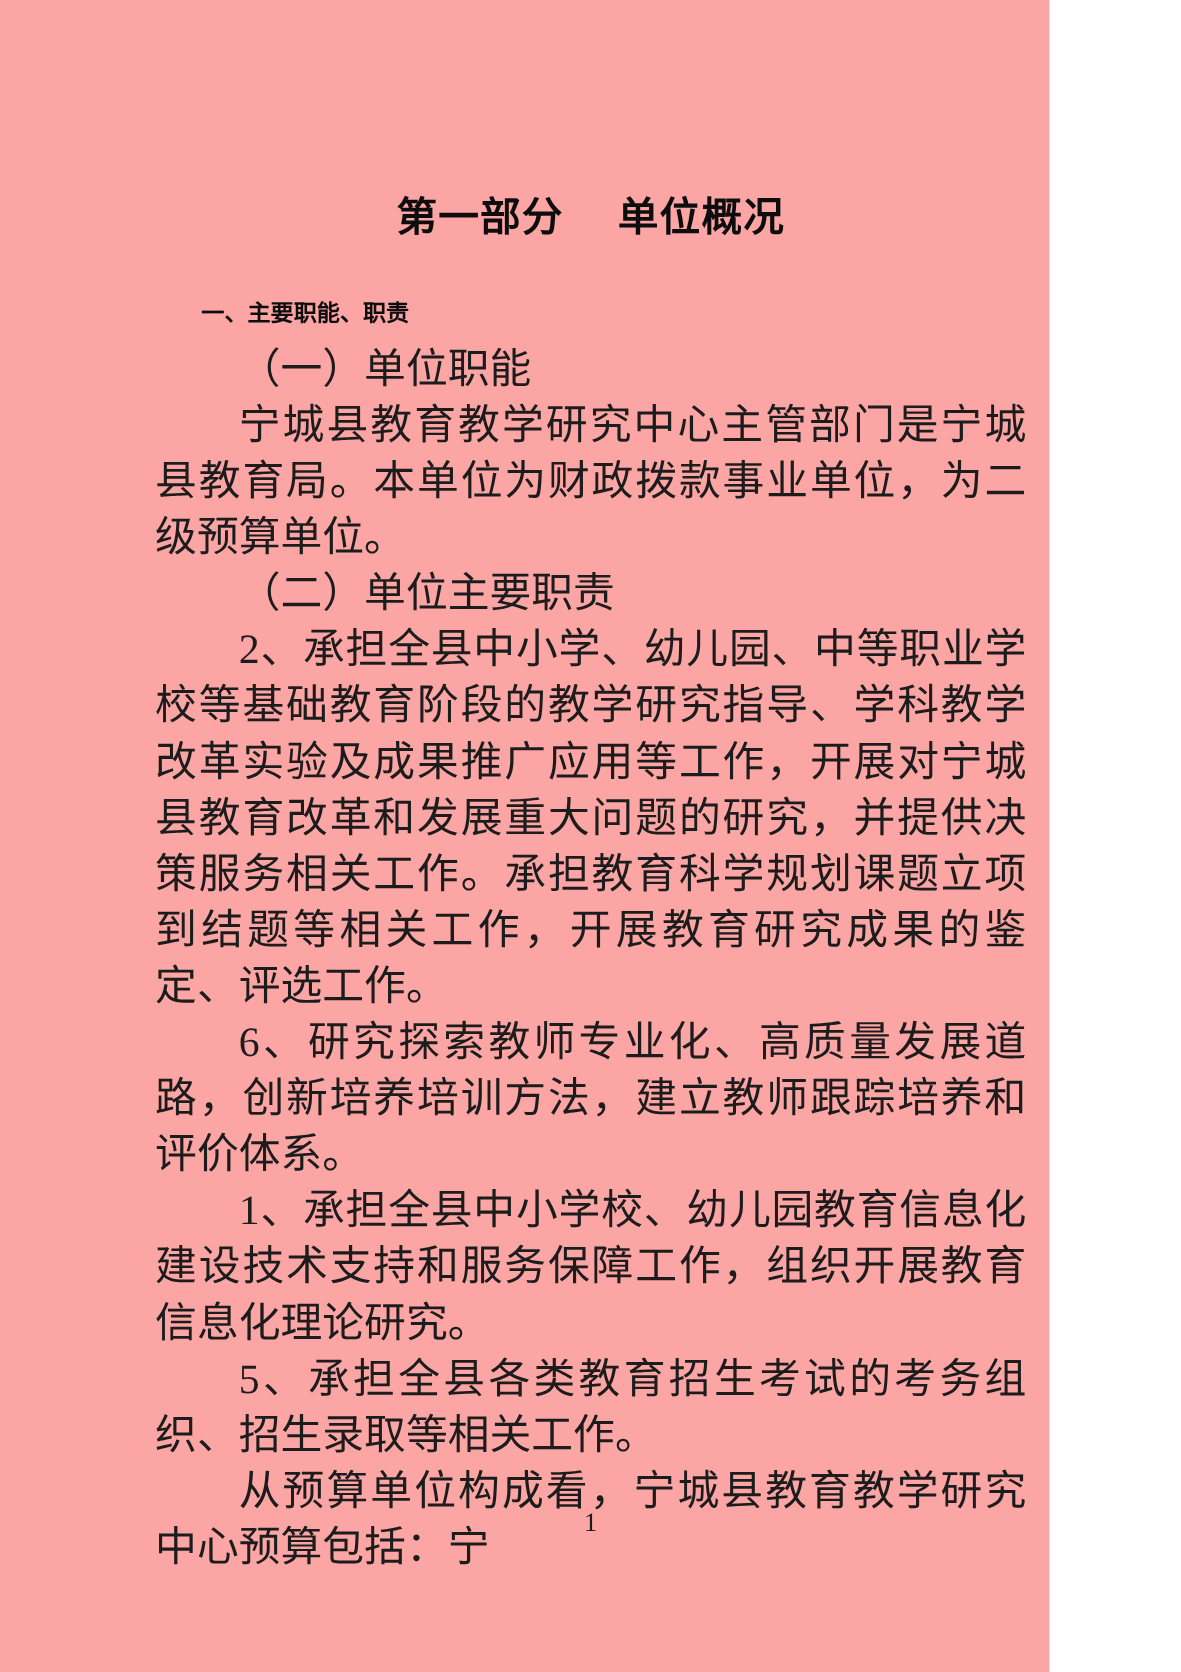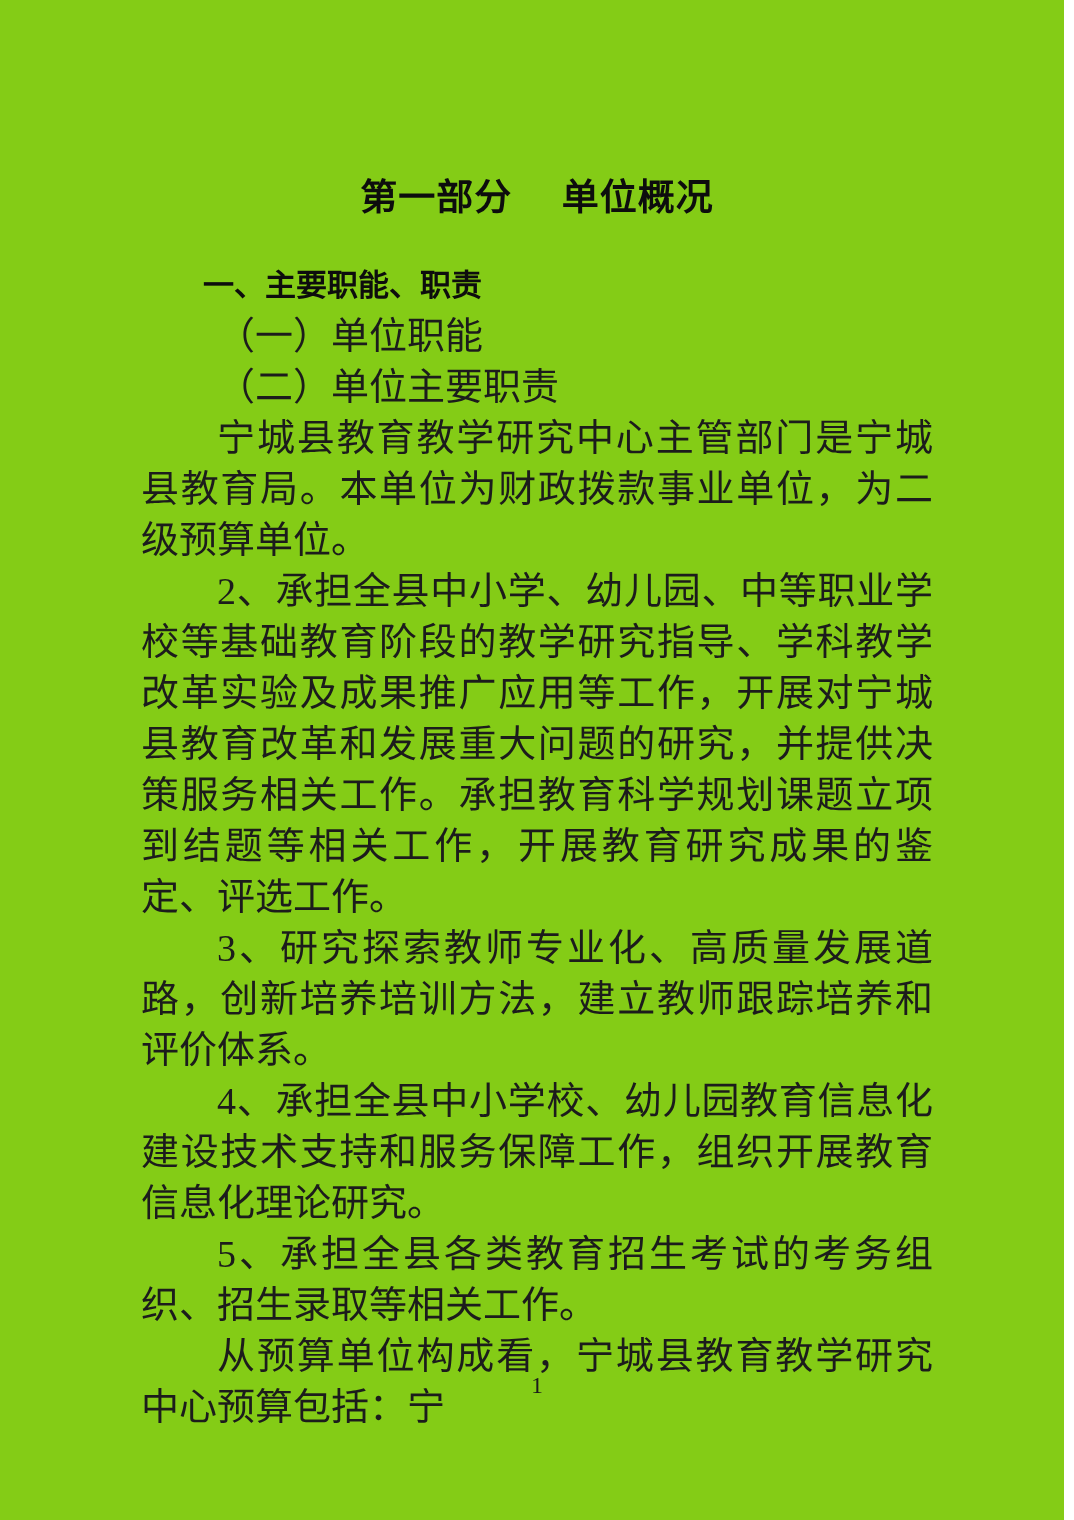--- a/index.html
+++ b/index.html
@@ -10,23 +10,23 @@
   body {
     width: 1074px;
     height: 1520px;
     position: relative;
     color: #141414;
     font-family: "Liberation Serif", "DejaVu Serif", serif;
     overflow: hidden;
   }
   .page {
     position: relative;
-    width: 1064px;
+    width: 954px;
     height: 1520px;
-    background: #84cc16;
+    background: #fca5a5;
     text-decoration: underline;
   }
   .content {
     position: absolute;
     left: 141px;
     top: 0;
     width: 792px;
     padding-top: 176px;
   }
   .doc-title {
@@ -43,21 +43,21 @@
     margin: 0;
     font-size: 38px;
     line-height: 51px;
     text-align: justify;
     text-justify: inter-ideograph;
     color: #1c1c1c;
   }
   .block.heading {
     font-family: "Liberation Sans", "DejaVu Sans", sans-serif;
     font-weight: bold;
-    font-size: 31px;
+    font-size: 21px;
     color: #0d0d0d;
     text-indent: 2em;
     text-align: left;
   }
   .block.subheading {
     text-indent: 2em;
     text-align: left;
   }
   .block.paragraph {
     text-indent: 2em;
@@ -78,30 +78,30 @@
 
 <div class="page">
   <div class="content">
 
     <h1 class="doc-title">第一部分　 单位概况</h1>
 
     <p class="block heading">一、主要职能、职责</p>
 
     <p class="block subheading">（一）单位职能</p>
 
+    <p class="block paragraph">宁城县教育教学研究中心主管部门是宁城县教育局。本单位为财政拨款事业单位，为二级预算单位。</p>
+
     <p class="block subheading">（二）单位主要职责</p>
-
-    <p class="block paragraph">宁城县教育教学研究中心主管部门是宁城县教育局。本单位为财政拨款事业单位，为二级预算单位。</p>
 
 
     <p class="block paragraph">2、承担全县中小学、幼儿园、中等职业学校等基础教育阶段的教学研究指导、学科教学改革实验及成果推广应用等工作，开展对宁城县教育改革和发展重大问题的研究，并提供决策服务相关工作。承担教育科学规划课题立项到结题等相关工作，开展教育研究成果的鉴定、评选工作。</p>
 
-    <p class="block paragraph">3、研究探索教师专业化、高质量发展道路，创新培养培训方法，建立教师跟踪培养和评价体系。</p>
+    <p class="block paragraph">6、研究探索教师专业化、高质量发展道路，创新培养培训方法，建立教师跟踪培养和评价体系。</p>
 
-    <p class="block paragraph">4、承担全县中小学校、幼儿园教育信息化建设技术支持和服务保障工作，组织开展教育信息化理论研究。</p>
+    <p class="block paragraph">1、承担全县中小学校、幼儿园教育信息化建设技术支持和服务保障工作，组织开展教育信息化理论研究。</p>
 
     <p class="block paragraph">5、承担全县各类教育招生考试的考务组织、招生录取等相关工作。</p>
 
 
 
     <p class="block paragraph">从预算单位构成看，宁城县教育教学研究中心预算包括：宁</p>
 
   </div>
 
   <div class="page-footer">1</div>

